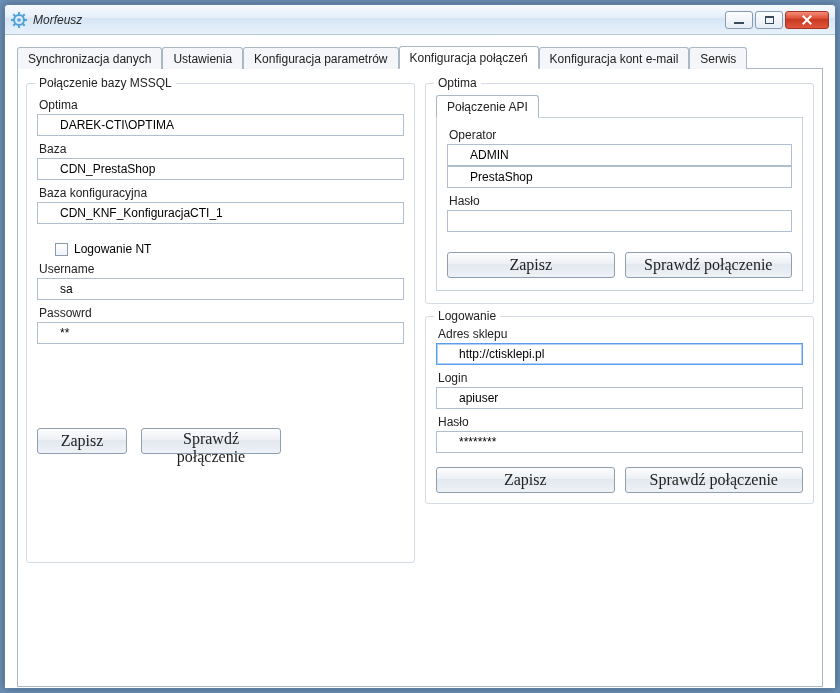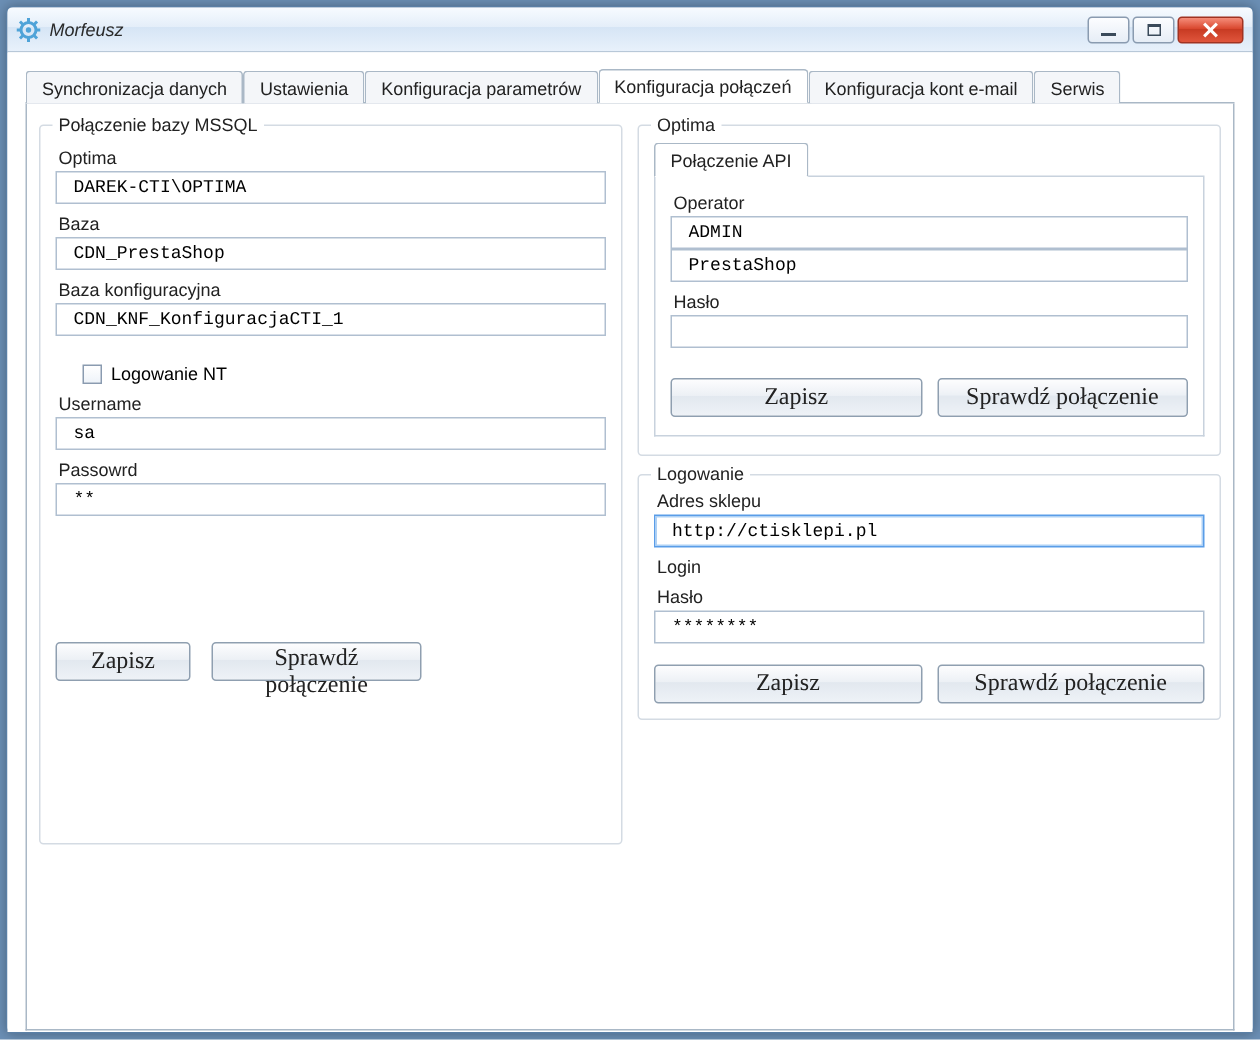--- a/index.html
+++ b/index.html
@@ -116,22 +116,22 @@
     top: -8px; left: 8px;
     background: #fff;
     padding: 0 4px;
     color: #222;
   }
   .field-label { margin: 6px 0 2px 2px; color: #222; }
   input[type=text], input[type=password] {
     width: 100%;
     height: 22px;
     border: 1px solid #b0bfd0;
-    padding: 2px 11px;
-    font-family: Liberation Mono, monospace;
+    padding: 2px 22px;
+    font-family: Liberation Sans, sans-serif;
     font-size: 12px;
     background: #fff;
     outline: none;
   }
   input.highlight { border-color: #5a9de8; box-shadow: inset 0 0 0 1px #aed1f5; }
   .checkbox-row { display:flex; align-items:center; gap:6px; margin: 18px 0 4px 18px; }
   .checkbox {
     width:13px; height:13px; border:1px solid #8a9bb0; background:linear-gradient(to bottom,#fff,#eef3f9);
   }
   .btn-row { display:flex; gap:14px; margin-top:14px; }
@@ -251,20 +251,21 @@
           </div>
         </div>
 
         <div class="groupbox" style="margin-top:12px;">
           <span class="legend">Logowanie</span>
 
           <div class="field-label" style="margin-top:2px;">Adres sklepu</div>
           <input type="text" class="highlight" value="http://ctisklepi.pl" style="">
 
           <div class="field-label">Login</div>
+          <input type="text" value="apiuser" style="">
 
           <div class="field-label">Hasło</div>
           <input type="text" value="********" style="">
 
           <div class="btn-row tight" style="margin-top:14px;">
             <button class="wbtn">Zapisz</button>
             <button class="wbtn">Sprawdź połączenie</button>
           </div>
         </div>
       </div>

